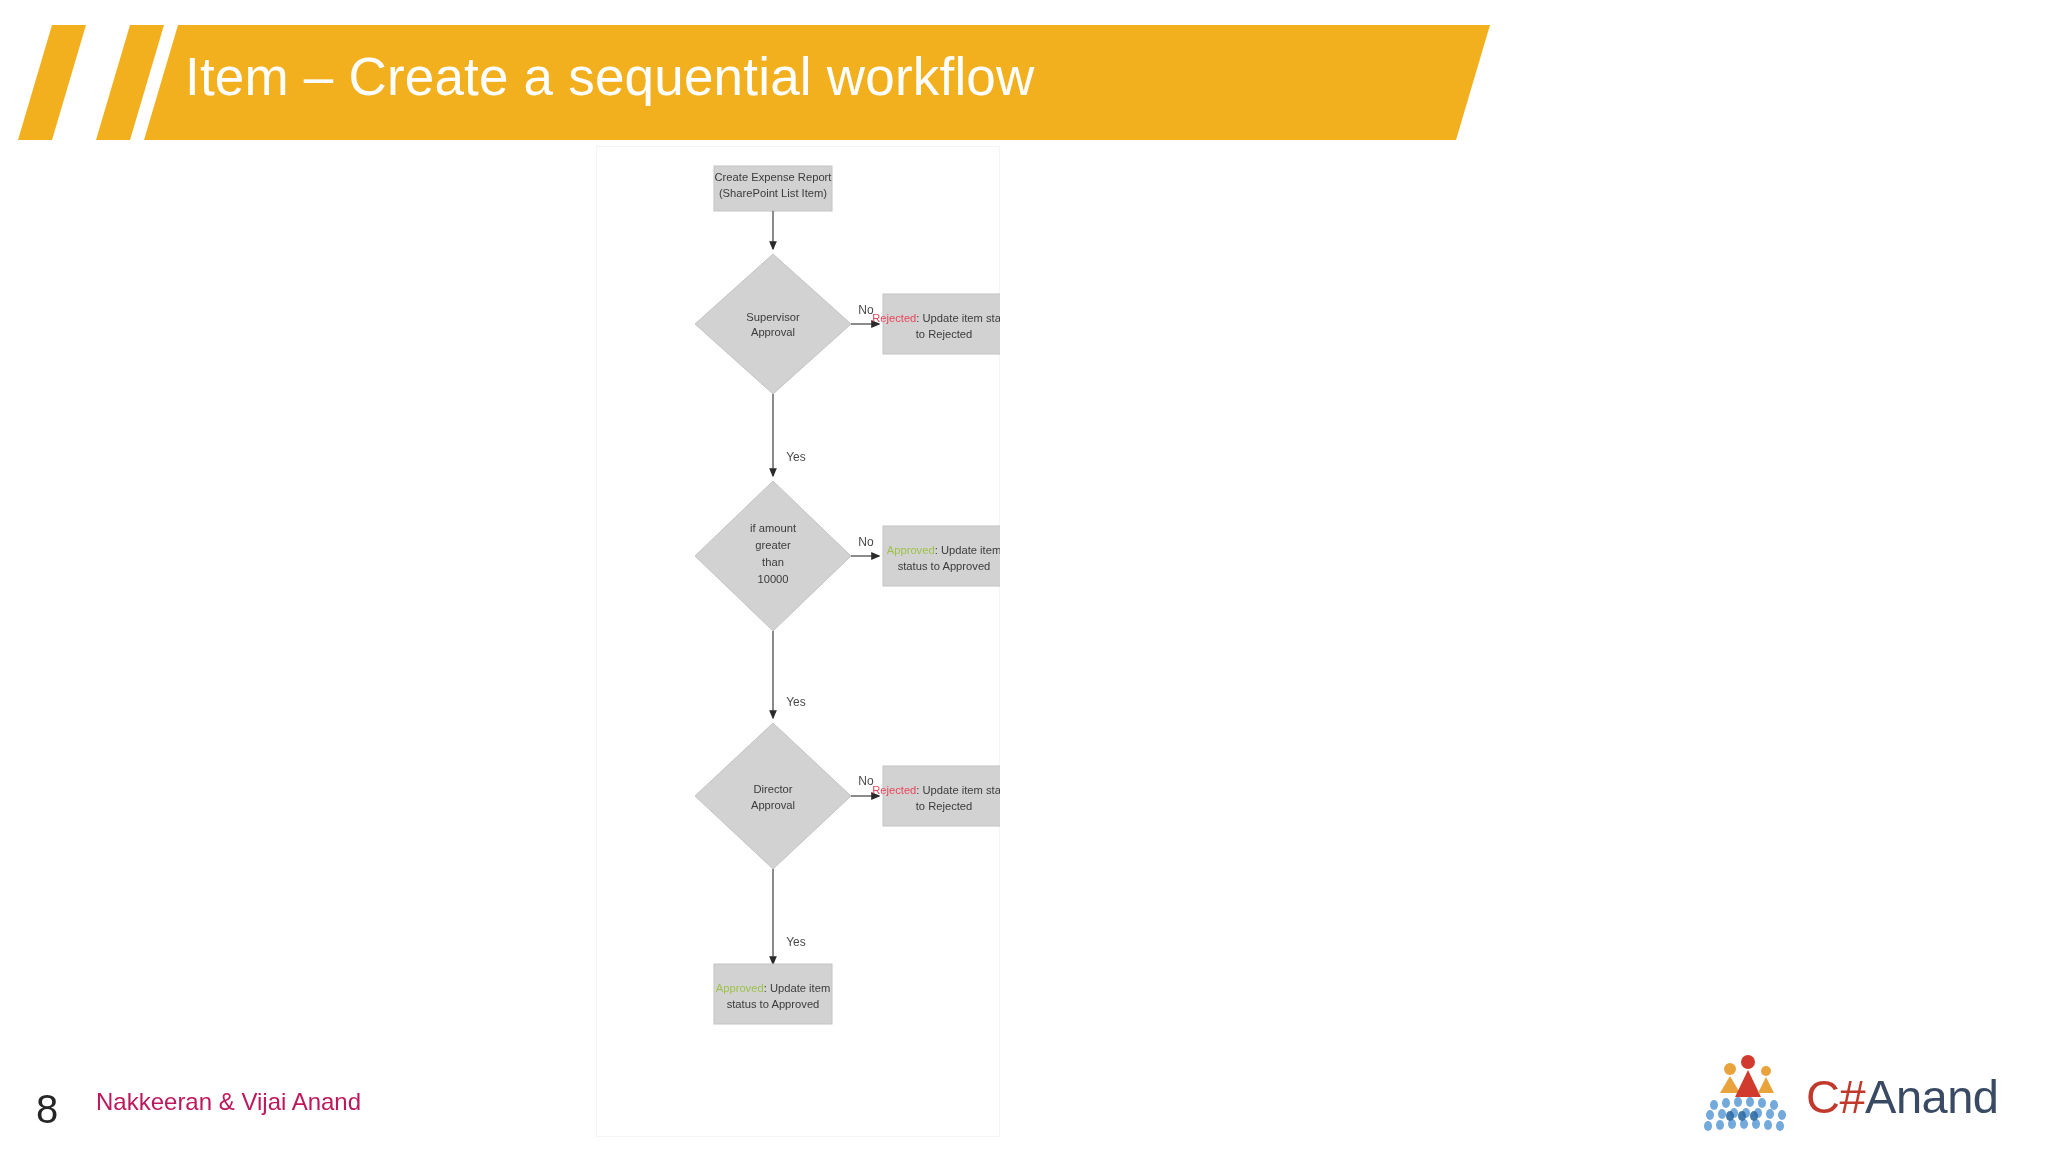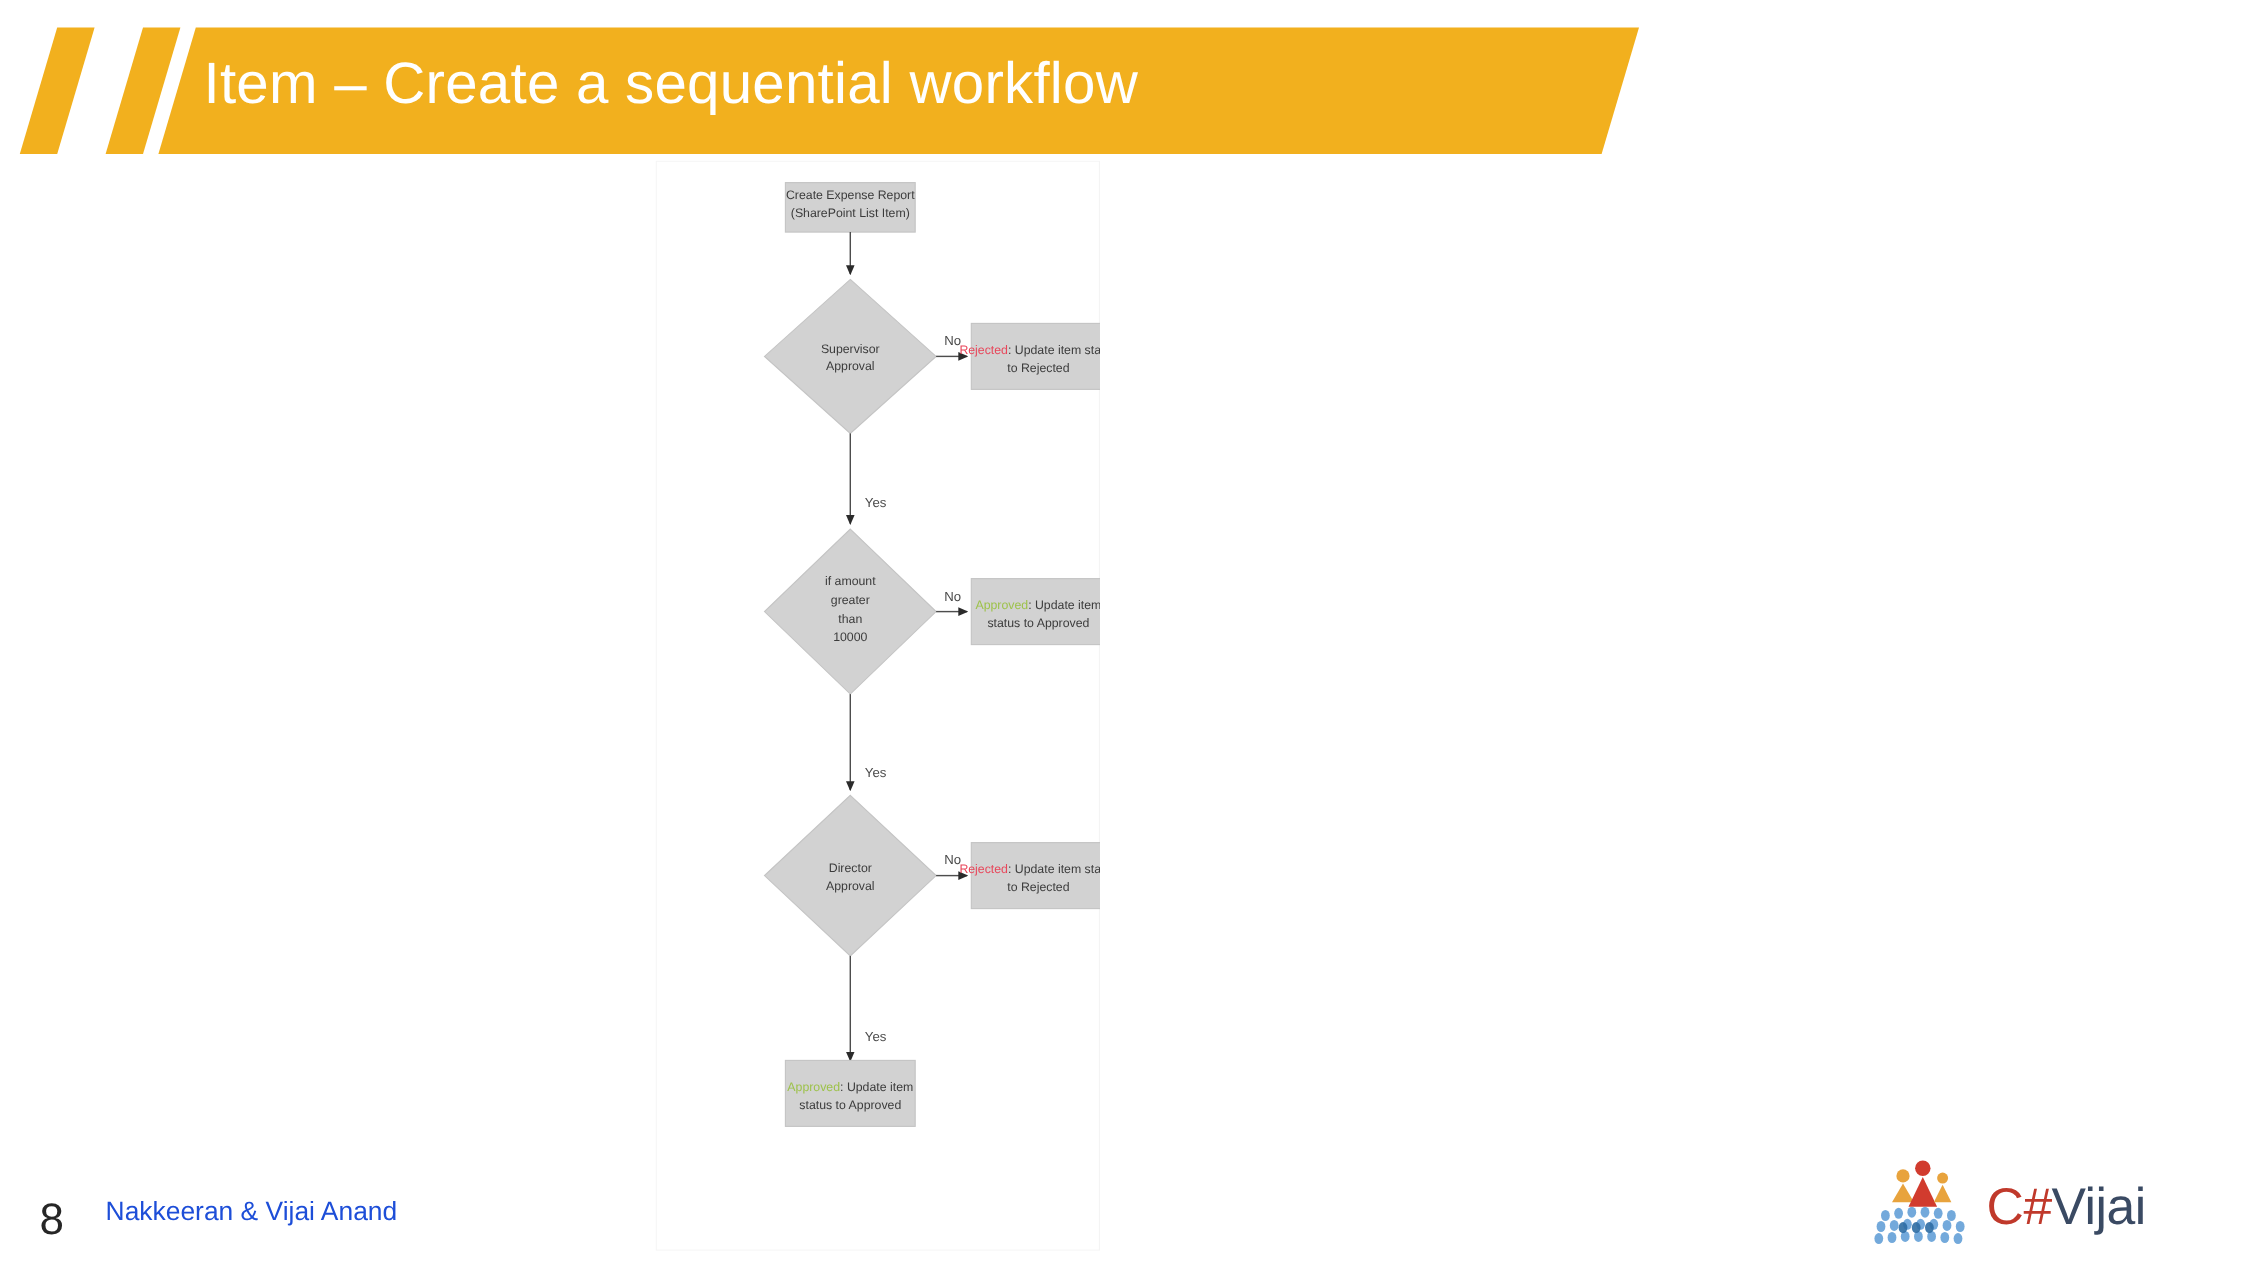--- a/index.html
+++ b/index.html
@@ -82,21 +82,21 @@
     line-height: 44px;
     color: #262626;
     font-family: "Liberation Sans", sans-serif;
   }
   #footer-authors {
     position: absolute;
     left: 96px;
     top: 1087px;
     font-size: 24px;
     line-height: 30px;
-    color: #1d4ed8;
+    color: #be185d;
     font-family: "Liberation Sans", sans-serif;
     white-space: nowrap;
   }
 
   
   #brand-logo {
     position: absolute;
     left: 1700px;
     top: 1052px;
     width: 330px;
@@ -256,15 +256,15 @@
       <circle cx="48" cy="9" r="7"></circle>
       <path d="M48 17 L61 44 L35 44 Z"></path>
     </g>
 
     <g fill="#e8a33d">
       <circle cx="66" cy="18" r="5"></circle>
       <path d="M66 24 L74 40 L58 40 Z"></path>
     </g>
   </svg>
   <div id="brand-wordmark">
-    <span id="brand-csharp">C#</span><span id="brand-corner">Vijai</span>
+    <span id="brand-csharp">C#</span><span id="brand-corner">Anand</span>
   </div>
 </div>
 
 </body></html>

